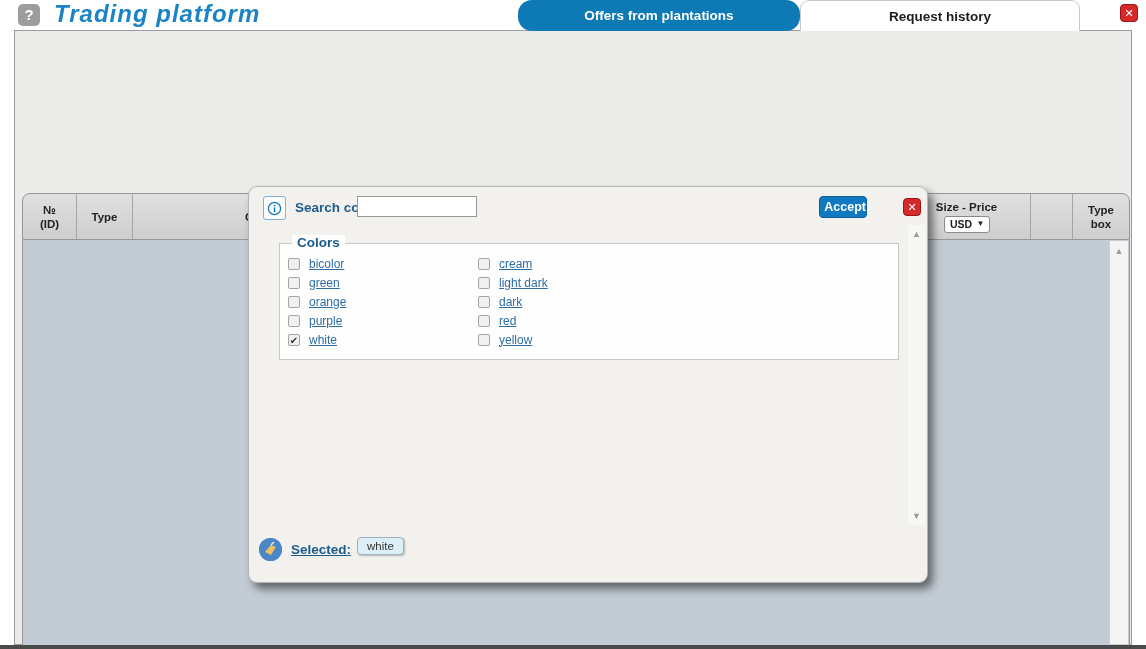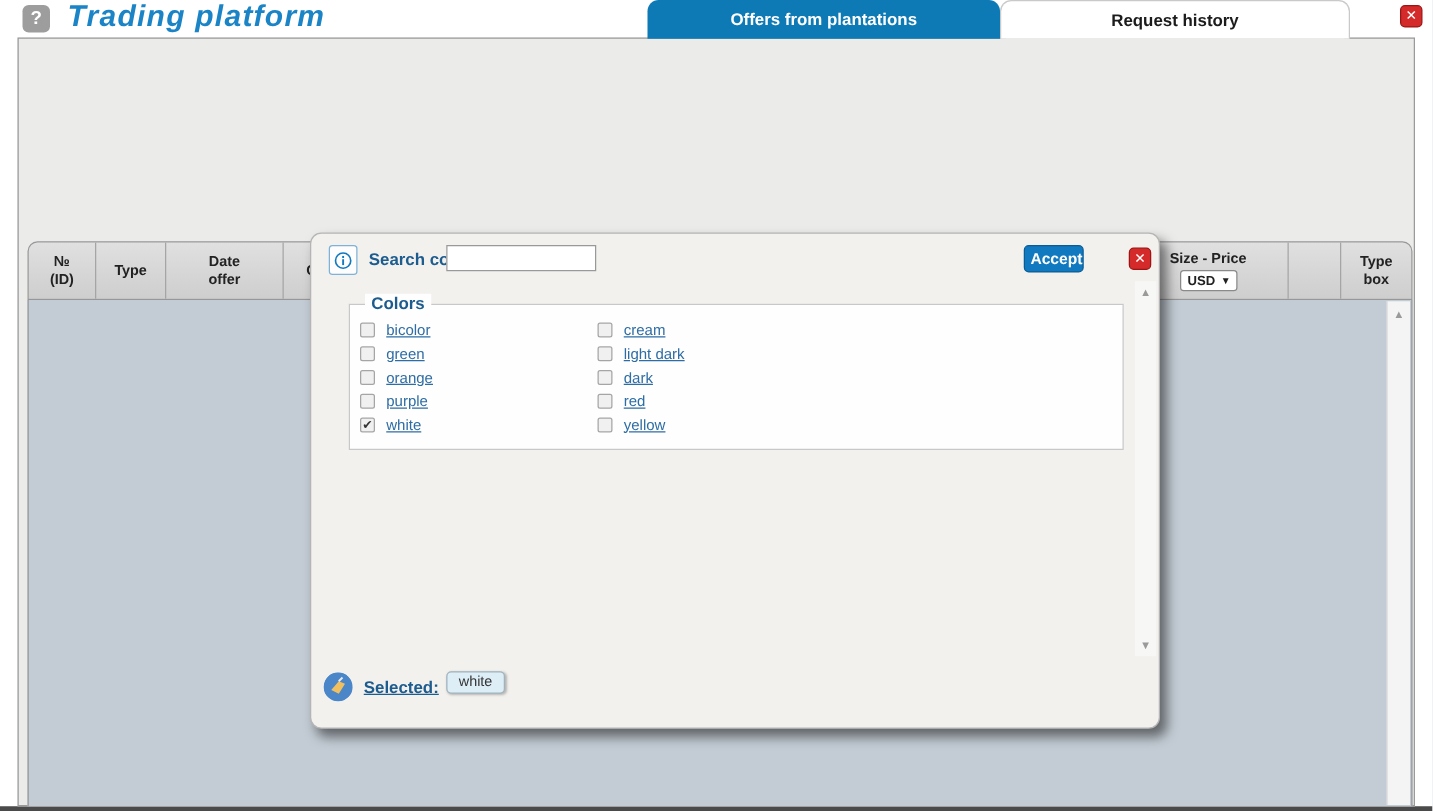--- a/index.html
+++ b/index.html
@@ -5,34 +5,34 @@
   * { margin:0; padding:0; box-sizing:border-box; }
   html,body { width:1146px; height:649px; background:#fff; font-family:"Liberation Sans","DejaVu Sans",sans-serif; overflow:hidden; position:relative; }
   .abs { position:absolute; }
 
   
   #help-icon { left:18px; top:4px; width:22px; height:22px; background:#9d9d9d; border-radius:5px;
     color:#fff; font-weight:bold; font-size:15px; text-align:center; line-height:22px; }
   #page-title { left:54px; top:0px; font-size:24px; font-weight:bold; font-style:italic; color:#1a84c6; letter-spacing:1px; }
   .tab { top:0; height:31px; line-height:31px; text-align:center; font-size:13.5px; font-weight:bold;
     border-radius:9px 9px 0 0; z-index:3; }
-  #tab-offers { left:518px; width:282px; background:#0d79b5; color:#fff; }
+  #tab-offers { left:518px; width:282px; background:#0d79b5; color:#fff;border-radius:14px; }
   #tab-history { left:800px; width:280px; background:#fff; color:#1c1c1c; border:1px solid #c9c9c9; border-bottom:none; }
   .close-box { width:18px; height:18px; background:#d42a2a; border:1px solid #9d1414; border-radius:4px;
     color:#fff; font-weight:bold; font-size:11px; text-align:center; line-height:16px; }
   #page-close { left:1120px; top:4px; z-index:3; }
 
   
   #panel { left:14px; top:30px; width:1118px; height:615px; background:#ebebe9; border:1px solid #9a9a9a; z-index:1; }
   #bottom-bar { left:0; top:645px; width:1146px; height:4px; background:#4a4a4a; z-index:0; }
 
   .req { color:#e06a10; font-weight:bold; font-size:12px; }
   .fld-label { font-size:12px; font-weight:bold; color:#222; }
   .select-box { background:#fff; border:1px solid #8a8a8a; border-radius:3px; font-size:11px; color:#222;
-    display:flex; align-items:center; padding:0 4px; }
+    display:flex; align-items:flex-start; padding:0 4px; }
   .select-box .sel-txt { flex:1; overflow:hidden; white-space:nowrap; }
   .select-box .arrow { font-size:8px; color:#222; margin-left:3px; }
 
   #label-group { left:487px; top:39px; }
   #label-select { left:487px; top:57px; width:104px; height:20px; }
   #label-search-btn { left:597px; top:55px; width:27px; height:24px; background:#cfe0da; border:1px solid #89a8a0;
     border-radius:6px; display:flex; align-items:center; justify-content:center; }
   #point-group { left:676px; top:39px; }
   #point-select { left:676px; top:57px; width:97px; height:20px; }
 
@@ -238,24 +238,20 @@
 </div>
 
 <div class="abs" id="offers-header">
   <div class="o-col" style="left:0;width:54px">
     <span>№</span>
       <span>(ID)</span>
   </div>
   <div class="o-col" style="left:54px;width:56px">
     <span>Type</span>
   </div>
-  <div class="o-col" style="left:110px;width:94px">
-    <span>Date</span>
-      <span>offer</span>
-  </div>
   <div class="o-col" style="left:204px;width:106px;align-items:flex-start;padding-left:18px">
     <span>C</span>
   </div>
   <div class="o-col" style="left:880px;width:128px">
     <span>Size - Price</span>
     <div class="select-box" style="width:46px;height:17px;margin-top:2px">
       <span class="sel-txt" style="font-size:10.5px">USD</span>
       <span class="arrow">▼</span>
     </div>
   </div>

